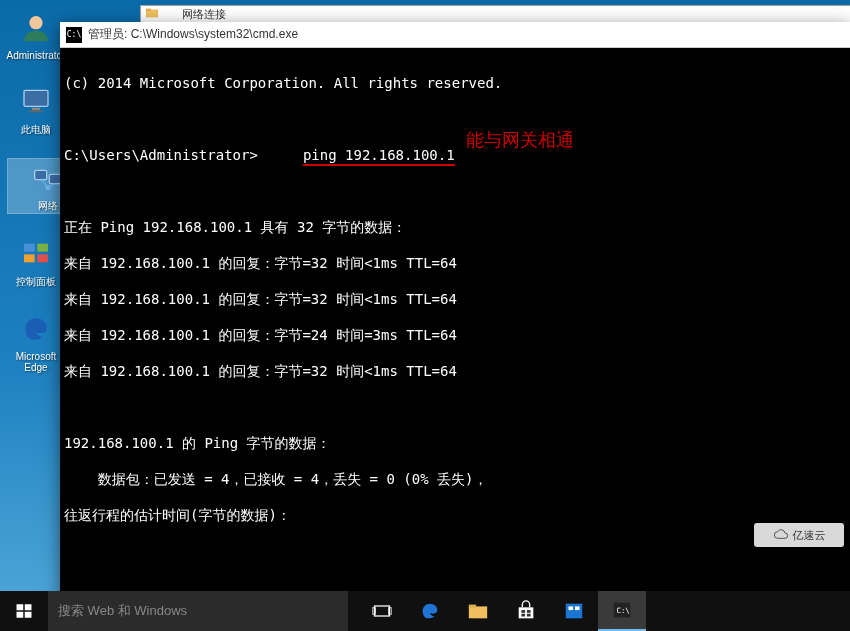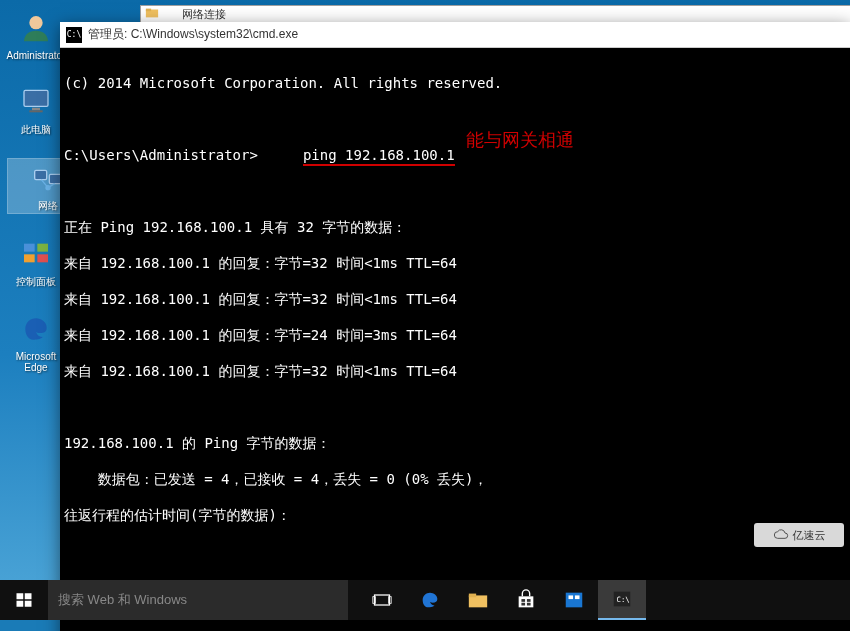--- a/index.html
+++ b/index.html
@@ -114,21 +114,21 @@
     .annotation {
       position: absolute;
       color: #d00000;
       font-family: Liberation Mono, monospace;
       font-size: 18px;
       font-weight: normal;
     }
     
     .taskbar {
       position: absolute;
-      bottom: 11px; left: 0;
+      bottom: 0; left: 0;
       width: 100%; height: 40px;
       background: #101010;
       display: flex;
       align-items: stretch;
       margin-top: 16px;
     }
     .start-btn {
       width: 48px;
       display: flex;
       align-items: center;

